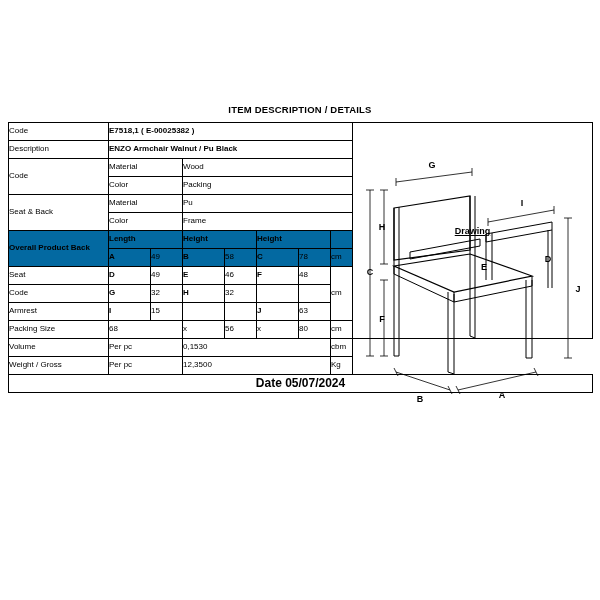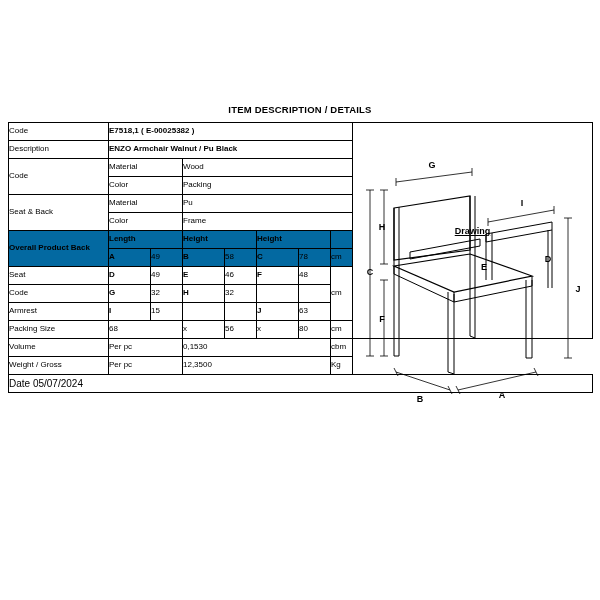--- a/index.html
+++ b/index.html
@@ -59,23 +59,23 @@
     vertical-align: top;
   }
   .drawing-title {
     text-align: center;
     font-weight: bold;
     font-size: 9px;
     padding-top: 3px;
     text-decoration: underline;
   }
   .date-row td {
-    text-align: left;
-    font-weight: normal;
-    font-size: 10px;
+    text-align: center;
+    font-weight: bold;
+    font-size: 12px;
     height: 17px;
   }
   svg.chairdraw {
     position: absolute;
     left: 352px;
     top: 160px;
     width: 236px;
     height: 244px;
   }
 </style>

